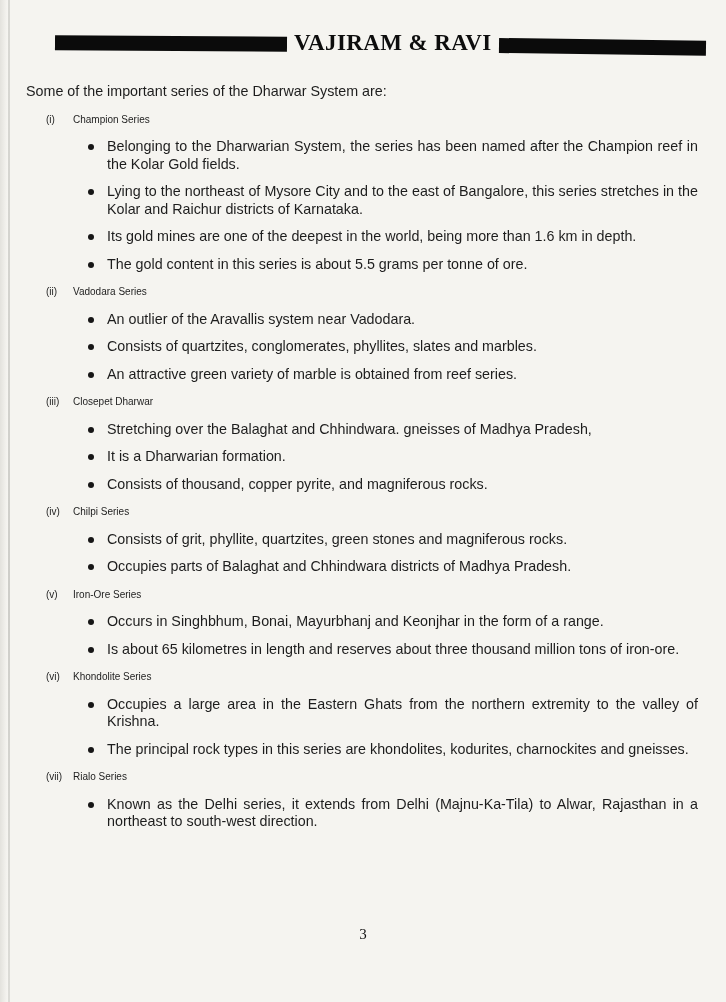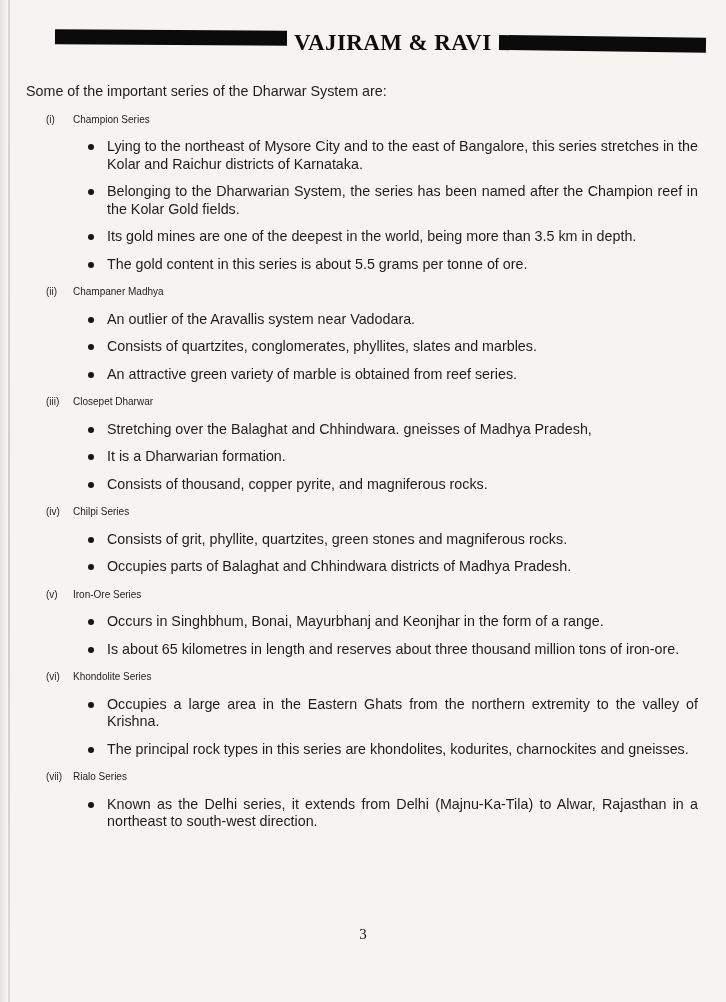--- a/index.html
+++ b/index.html
@@ -28,20 +28,21 @@
   .scan-edge-shade {
     position: absolute;
     left: 0;
     top: 0;
     width: 7px;
     height: 100%;
     background: linear-gradient(to right, #e3e2dd, #f5f4f0);
   }
   .masthead {
     display: flex;
+    align-items: center;
     padding: 30px 20px 0 55px;
   }
   .bar {
     height: 15px;
     background: #0b0b0b;
   }
   .bar-left {
     width: 232px;
     flex: none;
     transform: rotate(0.35deg);
@@ -119,42 +120,42 @@
   </header>
 
   <p class="intro">Some of the important series of the Dharwar System are:</p>
 
   <main id="sections">
   <section class="series">
     <h2 class="series-heading"><span class="series-label">(i)</span><span class="series-title">Champion Series</span></h2>
     <div class="bullets">
   <div class="bullet">
     <span class="dot"></span>
+    <p class="bullet-text">Belonging to the Dharwarian System, the series has been named after the Champion reef in the Kolar Gold fields.</p>
+  </div>
+
+  <div class="bullet">
+    <span class="dot"></span>
     <p class="bullet-text">Lying to the northeast of Mysore City and to the east of Bangalore, this series stretches in the Kolar and Raichur districts of Karnataka.</p>
   </div>
 
   <div class="bullet">
     <span class="dot"></span>
-    <p class="bullet-text">Belonging to the Dharwarian System, the series has been named after the Champion reef in the Kolar Gold fields.</p>
-  </div>
-
-  <div class="bullet">
-    <span class="dot"></span>
-    <p class="bullet-text">Its gold mines are one of the deepest in the world, being more than 3.5 km in depth.</p>
+    <p class="bullet-text">Its gold mines are one of the deepest in the world, being more than 1.6 km in depth.</p>
   </div>
 
   <div class="bullet">
     <span class="dot"></span>
     <p class="bullet-text">The gold content in this series is about 5.5 grams per tonne of ore.</p>
   </div>
 </div>
   </section>
 
   <section class="series">
-    <h2 class="series-heading"><span class="series-label">(ii)</span><span class="series-title">Champaner Madhya</span></h2>
+    <h2 class="series-heading"><span class="series-label">(ii)</span><span class="series-title">Vadodara Series</span></h2>
     <div class="bullets">
   <div class="bullet">
     <span class="dot"></span>
     <p class="bullet-text">An outlier of the Aravallis system near Vadodara.</p>
   </div>
 
   <div class="bullet">
     <span class="dot"></span>
     <p class="bullet-text">Consists of quartzites, conglomerates, phyllites, slates and marbles.</p>
   </div>

